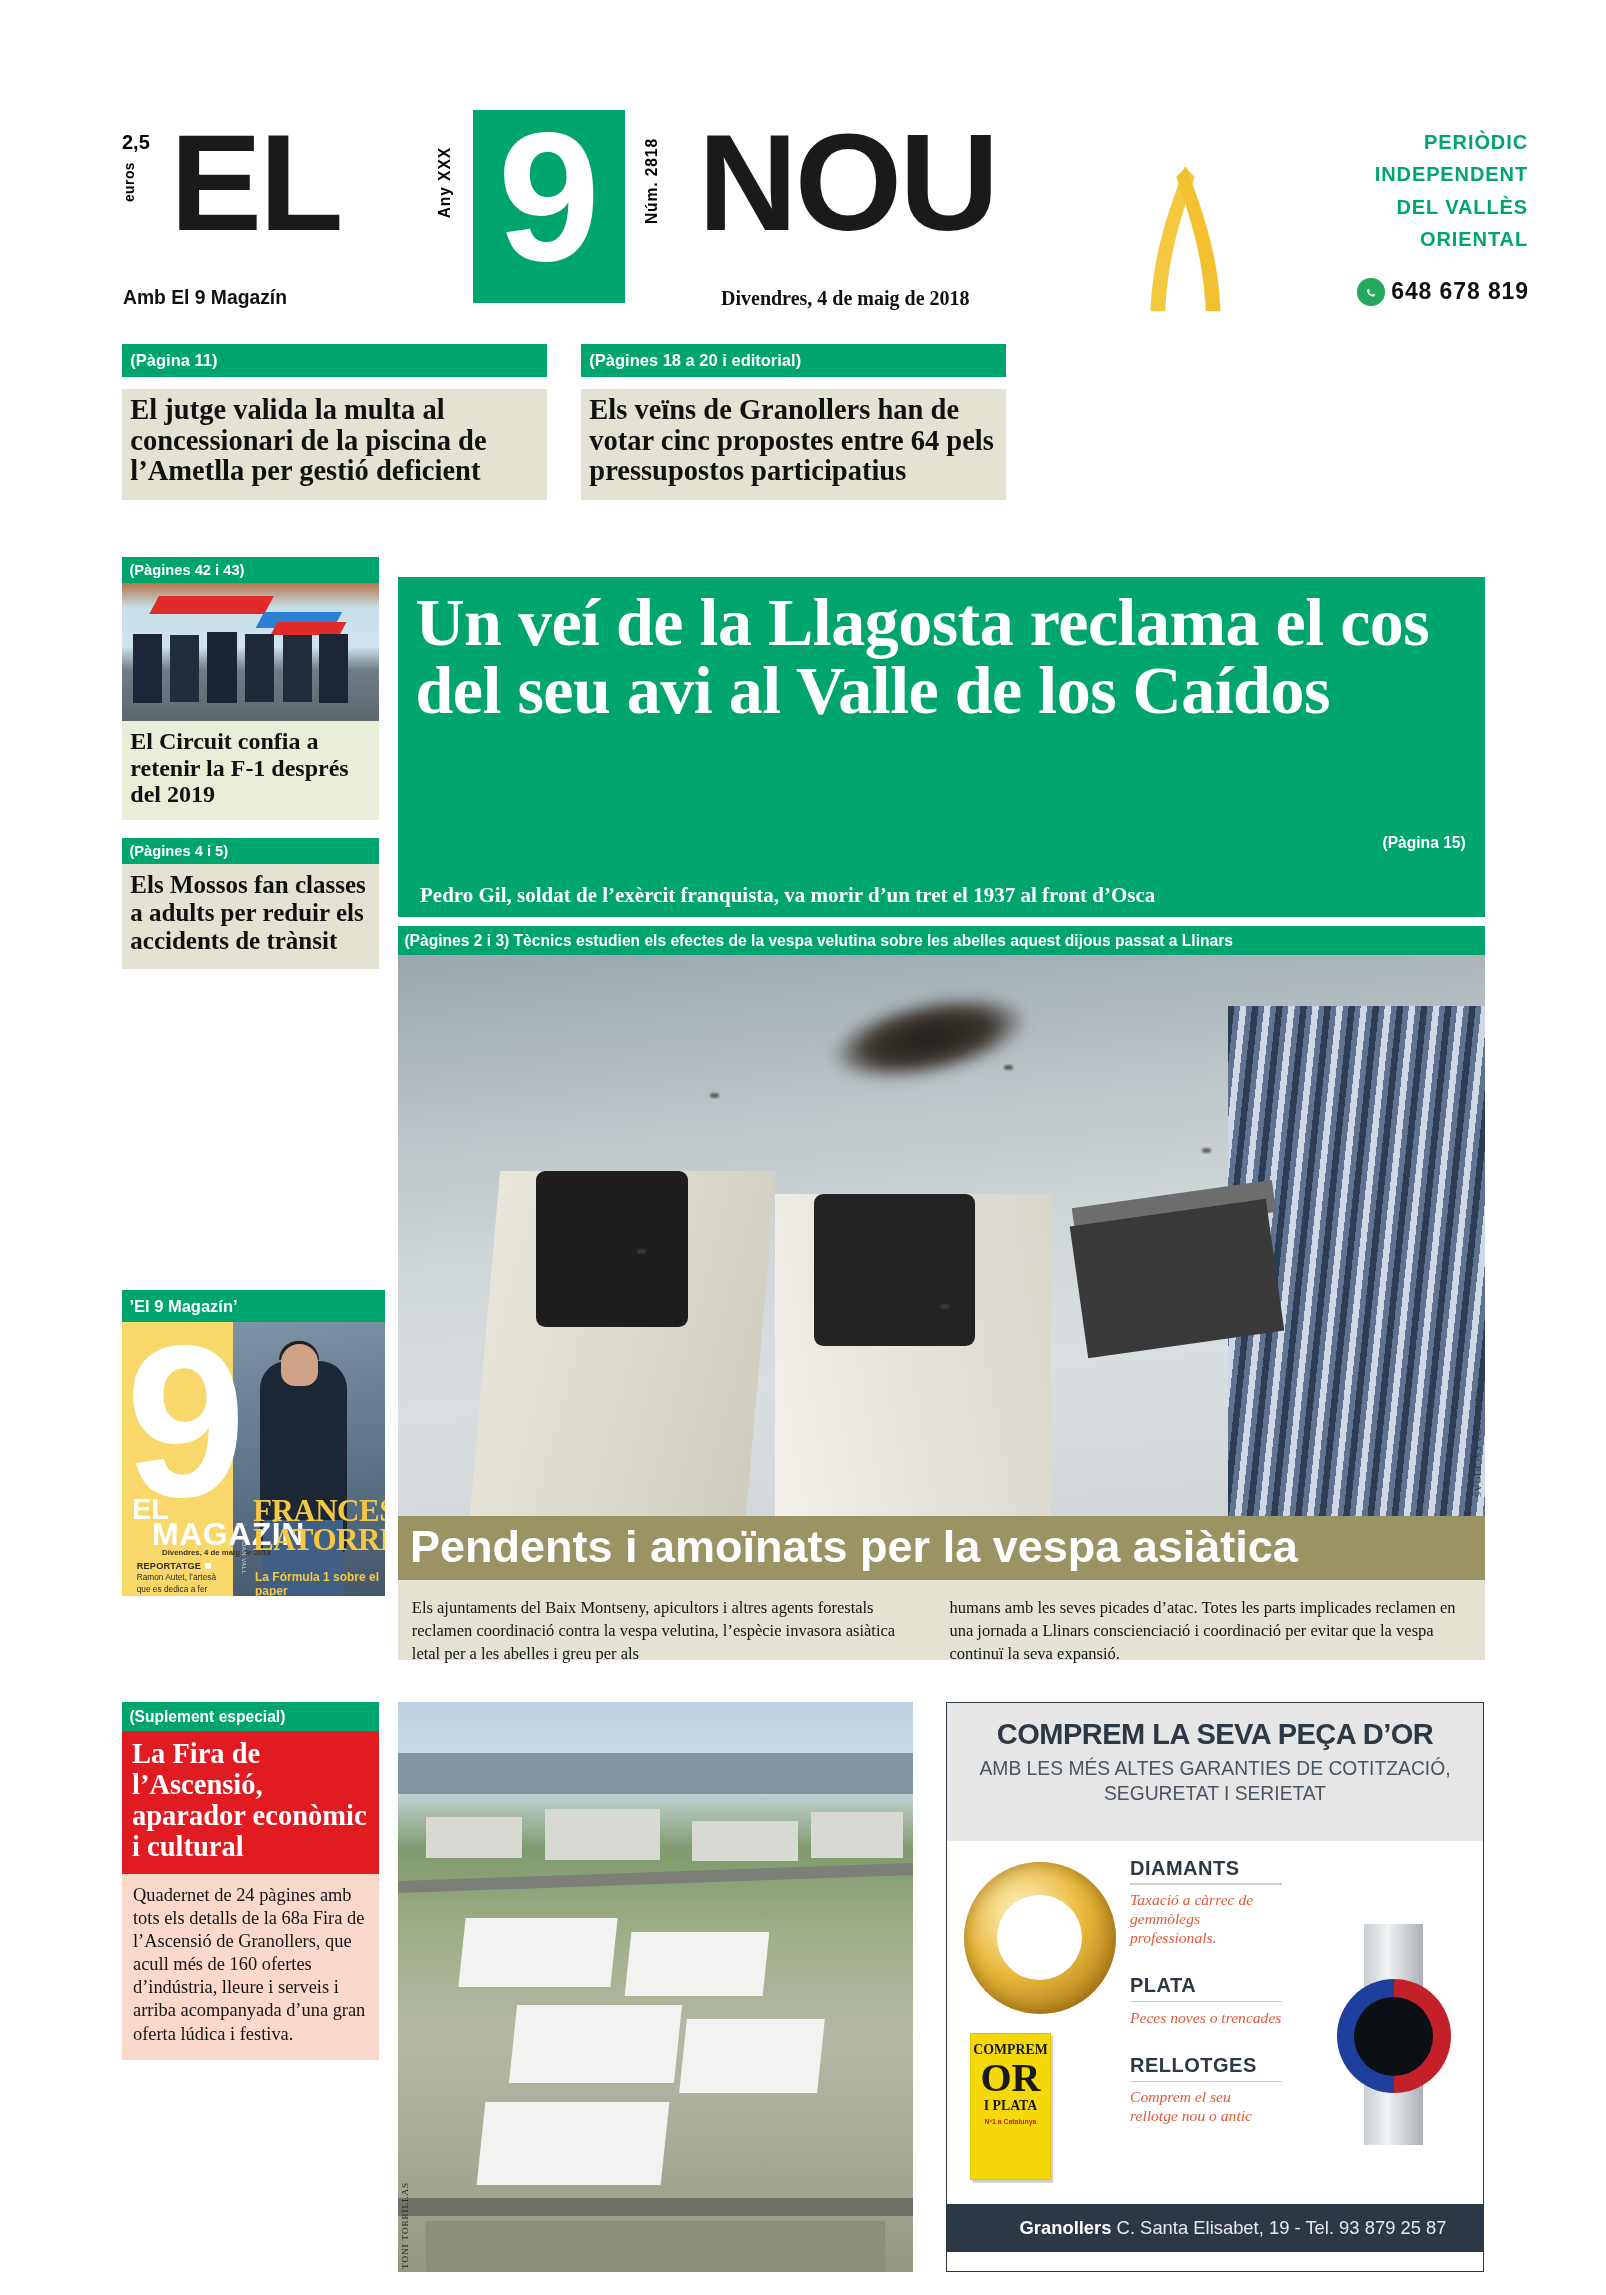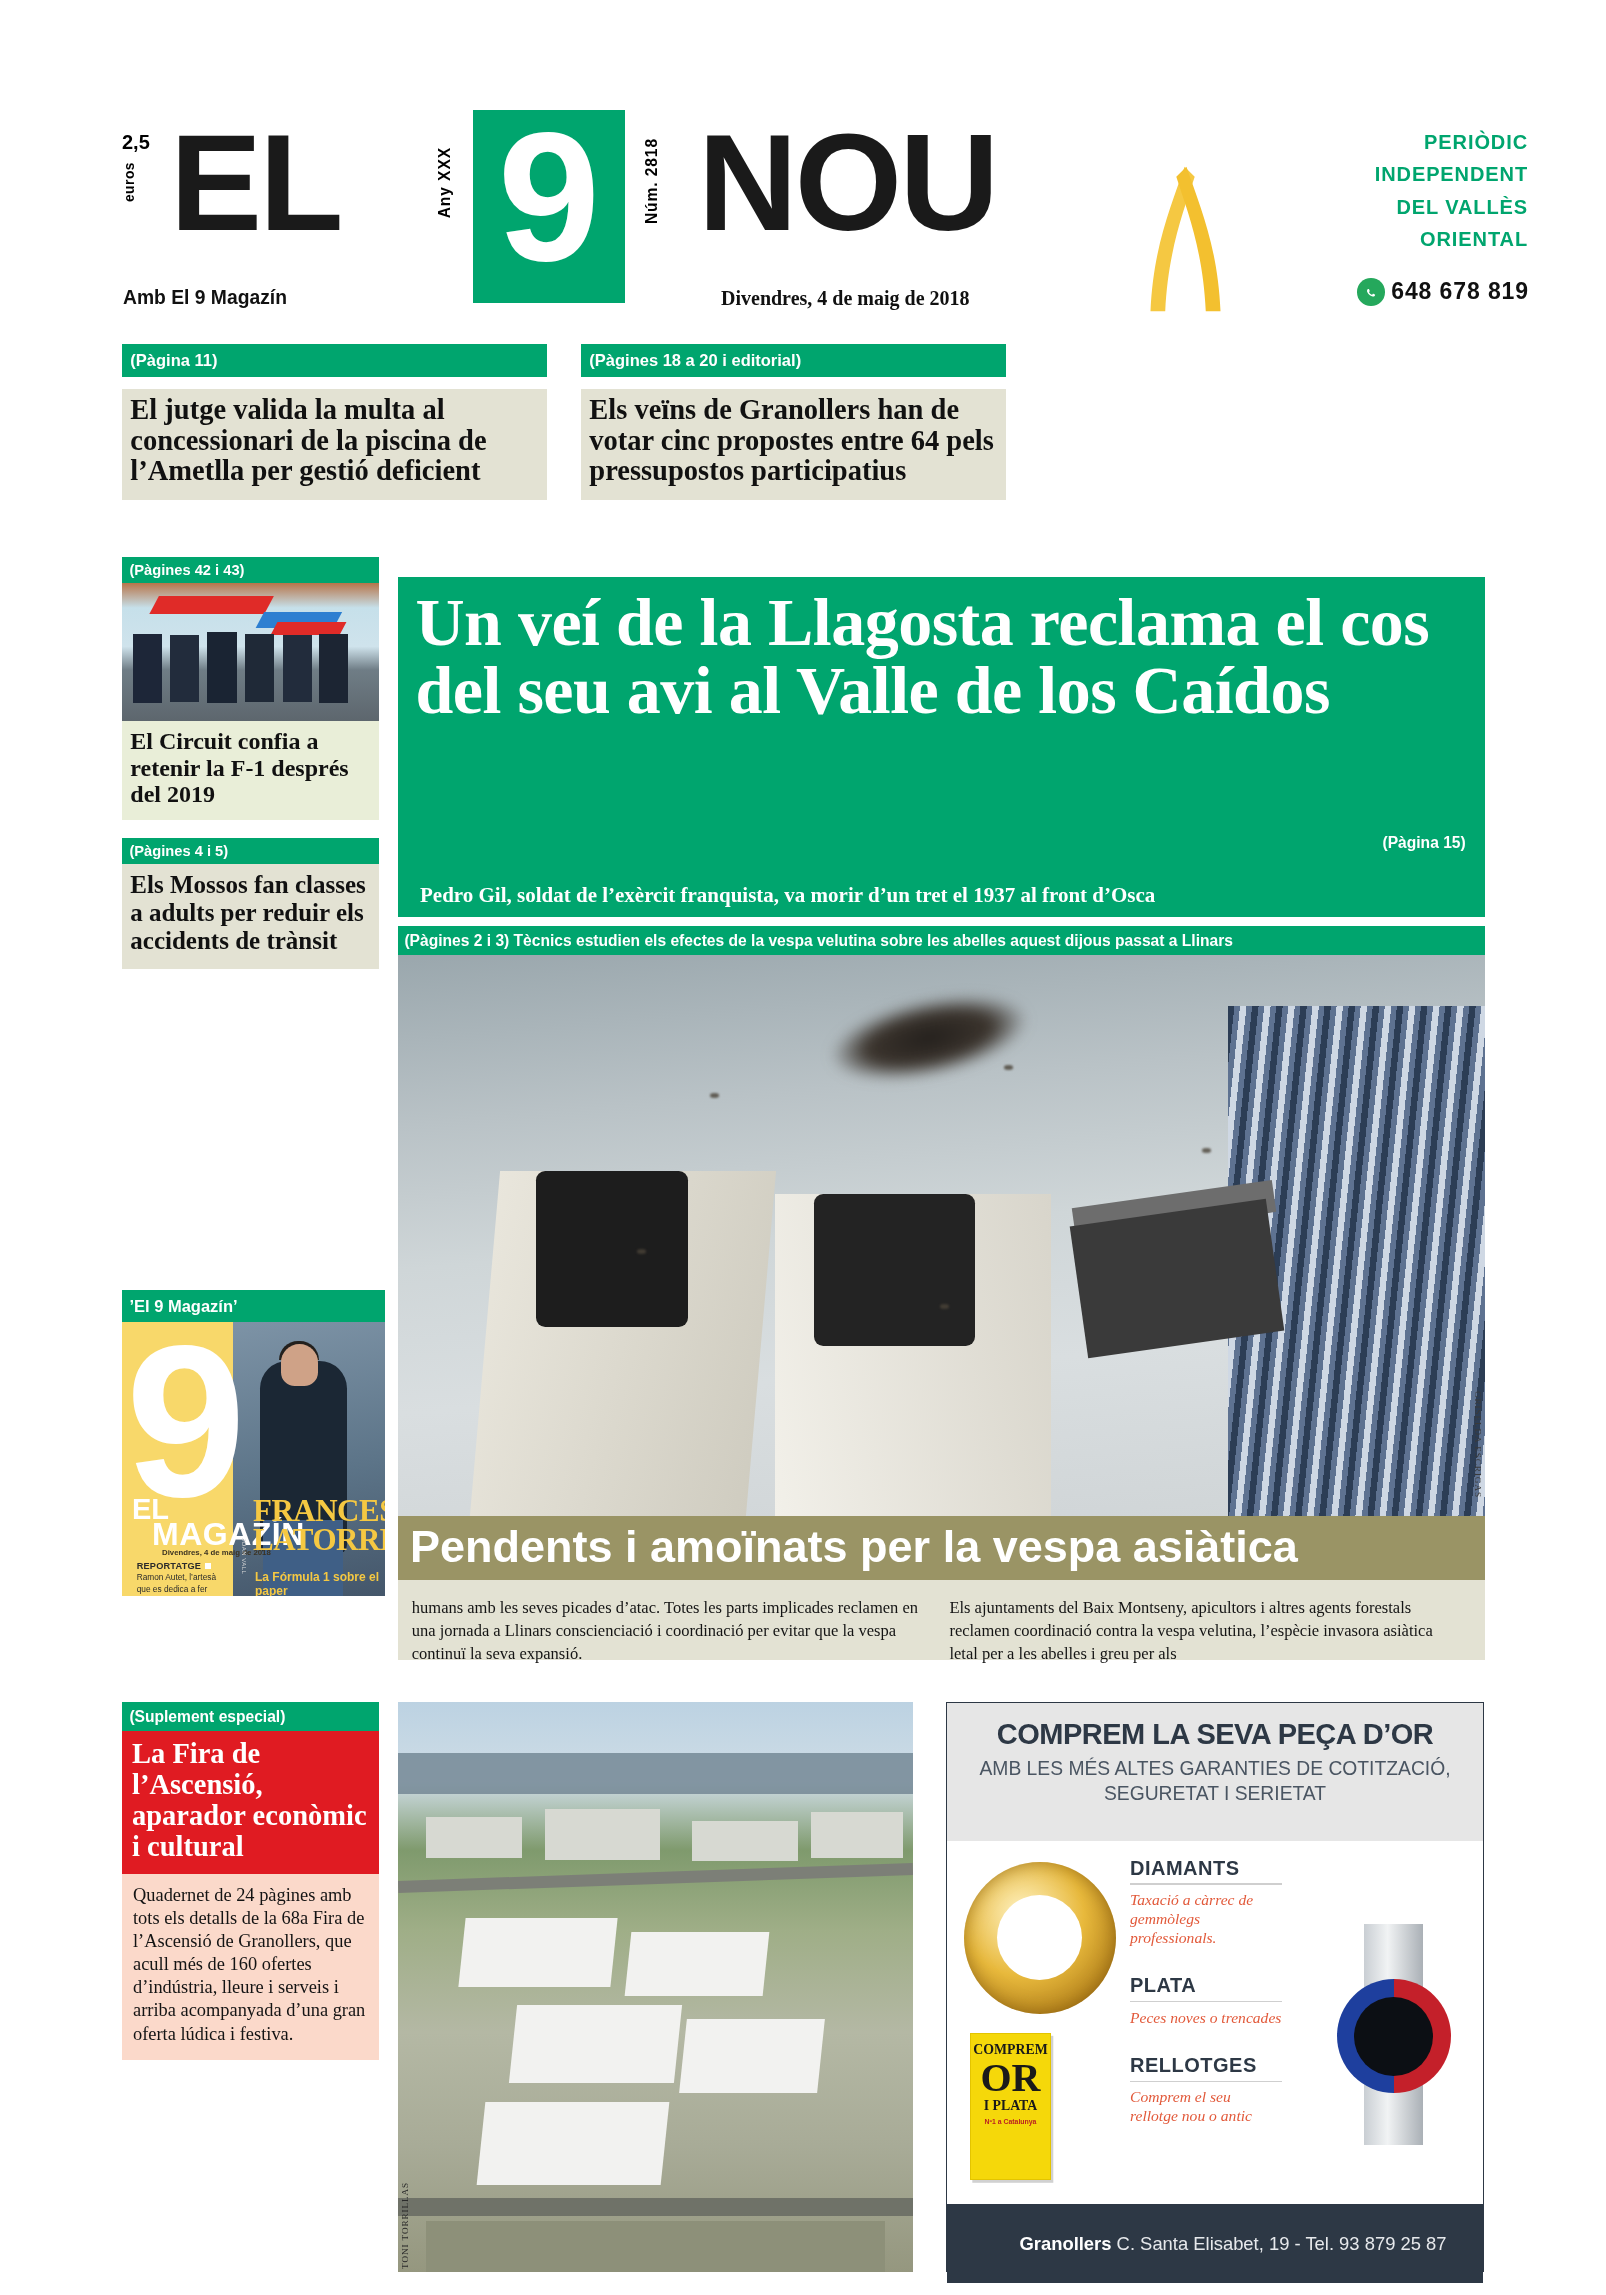--- a/index.html
+++ b/index.html
@@ -153,21 +153,21 @@
   .watch-band{position:absolute;left:30px;top:0;width:59px;height:221px;background:linear-gradient(90deg,#c9ced3,#f1f3f4 40%,#aab0b6);}
   .watch-case{position:absolute;left:2.8px;top:55px;width:114px;height:114px;border-radius:50%;
        background:conic-gradient(from 180deg,#1e3f9e 0deg 180deg,#c4202a 180deg 360deg);}
   .watch-face{position:absolute;left:20px;top:73px;width:79px;height:79px;border-radius:50%;background:#0c0f14;}
   .ad-logo{position:absolute;left:23px;top:192px;width:81px;height:147px;background:#f5d80a;border:1.4px solid #e3c400;
        box-shadow:2.3px 2.8px 0 rgba(0,0,0,.18);text-align:center;box-sizing:border-box;padding-top:8.3px;}
   .ad-logo-1{font-family:"Liberation Serif",serif;font-weight:bold;font-size:13.8px;color:#1a1a1a;}
   .ad-logo-2{font-family:"Liberation Serif",serif;font-weight:bold;font-size:40px;line-height:1;color:#1a1a1a;}
   .ad-logo-3{font-family:"Liberation Serif",serif;font-weight:bold;font-size:13.8px;color:#1a1a1a;}
   .ad-logo-4{font-family:"Liberation Sans",sans-serif;font-weight:bold;font-size:6.9px;color:#b22;margin-top:3.7px;}
-  .ad-foot{height:79px;background:#2d3845;display:flex;align-items:center;justify-content:center;padding-left:36px;}
+  .ad-foot{height:48px;background:#2d3845;display:flex;align-items:center;justify-content:center;padding-left:36px;}
   .ad-foot span{font-family:"Liberation Sans",sans-serif;font-size:18.4px;color:#e7e9ec;}
   .ad-foot b{font-weight:bold;color:#fff;}
 </style>
 </head>
 <body>
 
 <div class="page">
 
   <div class="masthead">
     <div class="price-block">
@@ -297,22 +297,22 @@
       <div class="bee-dot" style="left:606px;top:110px"></div>
       <div class="bee-dot" style="left:804px;top:193px"></div>
       <div class="bee-dot" style="left:239px;top:294px"></div>
       <div class="bee-dot" style="left:542px;top:349px"></div>
       <div class="photo-credit">GRISELDA ESCRIGAS</div>
     </div>
     <div class="olive-band">
       <div class="olive-h">Pendents i amoïnats per la vespa asiàtica</div>
     </div>
     <div class="lead-text">
+      <p>Els ajuntaments del Baix Montseny, apicultors i altres agents forestals reclamen coordinació contra la vespa velutina, l’espècie invasora asiàtica letal per a les abelles i greu per als</p>
       <p>humans amb les seves picades d’atac. Totes les parts implicades reclamen en una jornada a Llinars conscienciació i coordinació per evitar que la vespa continuï la seva expansió.</p>
-      <p>Els ajuntaments del Baix Montseny, apicultors i altres agents forestals reclamen coordinació contra la vespa velutina, l’espècie invasora asiàtica letal per a les abelles i greu per als</p>
     </div>
   </div>
 
   <div class="fira">
     <div class="fira-kicker">(Suplement especial)</div>
     <div class="fira-red">La Fira de l’Ascensió, aparador econòmic i cultural</div>
     <div class="fira-pink">Quadernet de 24 pàgines amb tots els detalls de la 68a Fira de l’Ascensió de Granollers, que acull més de 160 ofertes d’indústria, lleure i serveis i arriba acompanyada d’una gran oferta lúdica i festiva.</div>
   </div>
 
   <div class="aerial">

